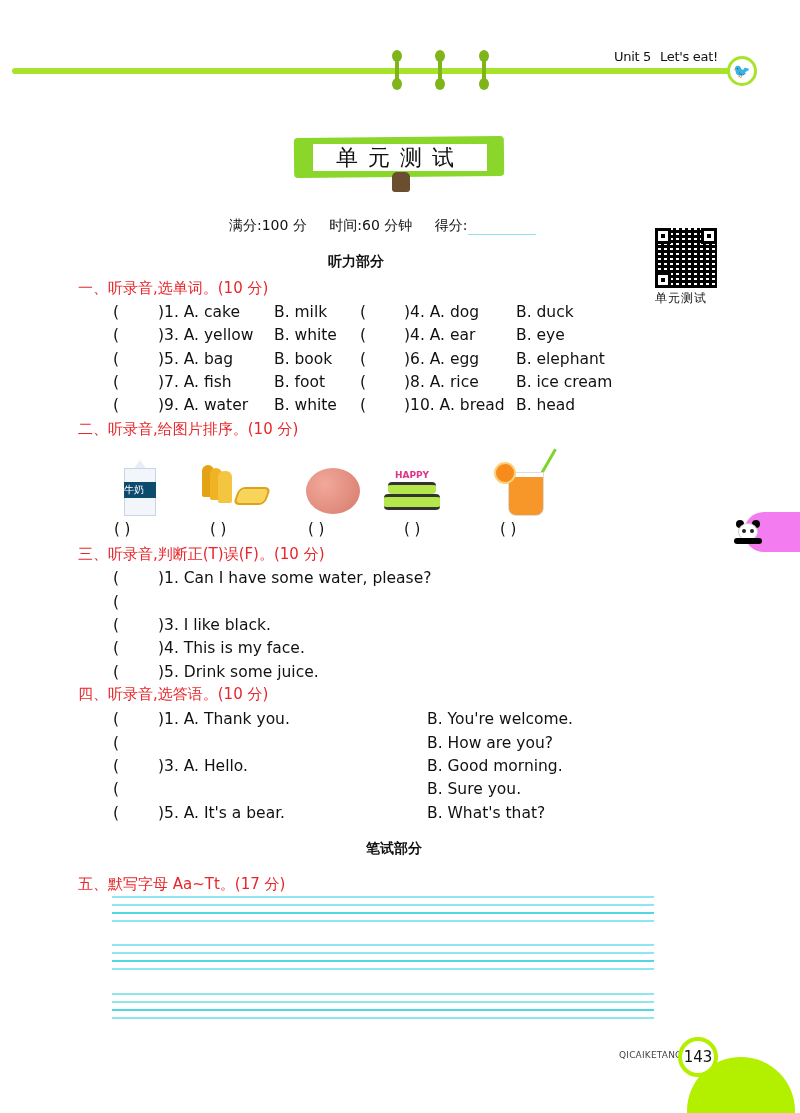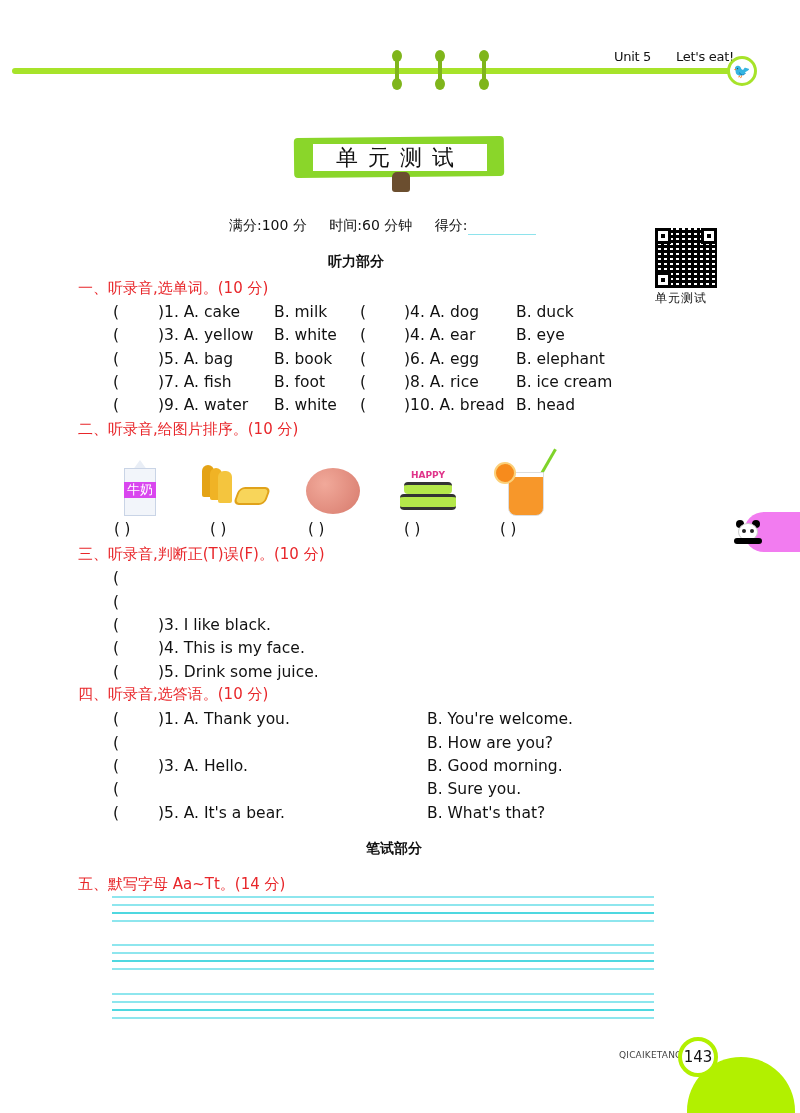--- a/index.html
+++ b/index.html
@@ -6,21 +6,21 @@
   html, body { width: 800px; height: 1113px; background: #ffffff; overflow: hidden; }
   body { position: relative; font-family: "DejaVu Sans", sans-serif; color: #111; }
 
   .top-line { position: absolute; left: 12px; top: 68px; width: 730px; height: 6px; background: #a7e32a; border-radius: 3px; }
   .binder { position: absolute; top: 52px; width: 6px; height: 36px; }
   .binder .bar { position: absolute; left: 1px; top: 3px; width: 4px; height: 30px; background: #7fb51b; }
   .binder .dot { position: absolute; left: -2px; width: 10px; height: 12px; border-radius: 50%; background: #7fb51b; }
   .binder .dot.t { top: -2px; } .binder .dot.b { bottom: -2px; }
 
   .unit-title { position: absolute; top: 49px; left: 614px; font-family: "DejaVu Sans", sans-serif; font-size: 13px; letter-spacing: -0.3px; }
-  .unit-title span { margin-right: 25px; }
+  .unit-title span { margin-right: 9px; }
   .mascot-circle { position: absolute; left: 727px; top: 56px; width: 30px; height: 30px; border-radius: 50%; border: 3px solid #a7e32a; background: #fff; display:flex; align-items:center; justify-content:center; font-size: 14px; }
 
   .title-box { position: absolute; left: 294px; top: 137px; width: 210px; height: 40px; background: #8ad62a; border-radius: 4px; transform: rotate(-0.6deg); }
   .title-inner { position: absolute; left: 312px; top: 143px; width: 176px; height: 29px; background: #fff; border: 1.5px solid #8ad62a; display:flex; align-items:center; justify-content:center; font-size: 22px; letter-spacing: 10px; font-family: "DejaVu Sans", sans-serif; }
   .thumb { position: absolute; left: 392px; top: 172px; width: 18px; height: 20px; background: #6b4e2f; border-radius: 5px 5px 3px 3px; }
 
   .score-line { position: absolute; top: 217px; left: 229px; font-size: 14px; white-space: nowrap; }
   .score-line .sp { display:inline-block; width: 18px; }
   .score-blank { display:inline-block; width: 68px; border-bottom: 1px solid #8ee3ec; height: 18px; vertical-align: bottom; }
 
@@ -136,33 +136,33 @@
     <span class="paren" style="left:404px">)10. A. bread</span>
     <span class="paren" style="left:516px">B. head</span>
   </div>
 </div>
 
 <div class="section-heading" style="top:420px">二、听录音,给图片排序。(10 分)</div>
 
 <div class="food" style="left:124px;top:460px;width:32px;height:56px">
   <div style="position:absolute;left:4px;top:0;width:24px;height:10px;background:#e9eef6;clip-path:polygon(20% 100%,50% 0,80% 100%)"></div>
   <div style="position:absolute;left:0;top:8px;width:32px;height:48px;background:#f2f5fa;border:1px solid #c9d4e6"></div>
-  <div style="position:absolute;left:0;top:22px;width:32px;height:16px;background:#d946ef;color:#fff;font-size:13px;text-align:center;line-height:16px">牛奶</div>
+  <div style="position:absolute;left:0;top:22px;width:32px;height:16px;background:#0c4a6e;color:#fff;font-size:10px;text-align:left;line-height:16px">牛奶</div>
 </div>
 
 <div class="food" style="left:202px;top:465px;width:66px;height:42px">
   <div style="position:absolute;left:0;top:0;width:12px;height:32px;background:#e4a316;border-radius:6px 6px 2px 2px"></div>
   <div style="position:absolute;left:8px;top:3px;width:12px;height:32px;background:#f0b325;border-radius:6px 6px 2px 2px"></div>
   <div style="position:absolute;left:16px;top:6px;width:14px;height:32px;background:#f4c53e;border-radius:6px 6px 2px 2px"></div>
   <div style="position:absolute;left:34px;top:22px;width:32px;height:18px;background:#f8d55a;border:2px solid #e0a21a;border-radius:6px;transform:skewX(-20deg)"></div>
 </div>
 
 <div class="food" style="left:306px;top:468px;width:54px;height:46px;border-radius:50%;background:radial-gradient(circle at 35% 35%,#f1a99a,#d77a6c)"></div>
 
-<div class="food" style="left:400px;top:470px;width:56px;height:46px">
+<div class="food" style="left:384px;top:470px;width:56px;height:46px">
   <div style="position:absolute;left:6px;top:0;width:44px;font-size:9px;font-weight:bold;color:#e0348a;text-align:center">HAPPY</div>
   <div style="position:absolute;left:4px;top:12px;width:48px;height:12px;background:#b4e84a;border-top:3px solid #333;border-radius:4px"></div>
   <div style="position:absolute;left:0;top:24px;width:56px;height:16px;background:#b4e84a;border-top:3px solid #333;border-bottom:3px solid #333;border-radius:4px"></div>
 </div>
 
 <div class="food" style="left:494px;top:444px;width:58px;height:74px">
   <div style="position:absolute;left:40px;top:0;width:3px;height:40px;background:#7fd32a;transform:rotate(30deg);transform-origin:bottom"></div>
   <div style="position:absolute;left:14px;top:28px;width:36px;height:44px;background:linear-gradient(#fff 0 10%,#f7972a 10%);border:1px solid #ddd;border-radius:0 0 8px 8px"></div>
   <div style="position:absolute;left:0;top:18px;width:22px;height:22px;border-radius:50%;background:#f78b1c;border:2px solid #fbd07a"></div>
 </div>
@@ -179,20 +179,21 @@
   <div style="position:absolute;left:18px;top:2px;width:8px;height:8px;border-radius:50%;background:#000"></div>
   <div style="position:absolute;left:4px;top:5px;width:20px;height:18px;border-radius:50%;background:#fff;border:1px solid #ccc"></div>
   <div style="position:absolute;left:8px;top:11px;width:4px;height:4px;border-radius:50%;background:#222"></div>
   <div style="position:absolute;left:16px;top:11px;width:4px;height:4px;border-radius:50%;background:#222"></div>
   <div style="position:absolute;left:0;top:20px;width:28px;height:6px;border-radius:3px;background:#000"></div>
 </div>
 
 <div class="section-heading" style="top:545px">三、听录音,判断正(T)误(F)。(10 分)</div>
 <div class="row" style="top:567px;left:0;width:600px">
   <span class="paren" style="left:113px">(</span>
+  <span class="paren" style="left:158px">)1. Can I have some water, please?</span>
 </div>
 <div class="row" style="top:591px;left:0;width:600px">
   <span class="paren" style="left:113px">(</span>
 </div>
 <div class="row" style="top:614px;left:0;width:600px">
   <span class="paren" style="left:113px">(</span>
   <span class="paren" style="left:158px">)3. I like black.</span>
 </div>
 <div class="row" style="top:637px;left:0;width:600px">
   <span class="paren" style="left:113px">(</span>
@@ -223,21 +224,21 @@
   <span class="paren" style="left:427px">B. Sure you.</span>
 </div>
 <div class="row" style="top:802px;left:0;width:700px">
   <span class="paren" style="left:113px">(</span>
   <span class="paren" style="left:158px">)5. A. It's a bear.</span>
   <span class="paren" style="left:427px">B. What's that?</span>
 </div>
 
 <div class="part-heading" style="left:366px;top:840px">笔试部分</div>
 
-<div class="section-heading" style="top:875px">五、默写字母 Aa~Tt。(14 分)</div>
+<div class="section-heading" style="top:875px">五、默写字母 Aa~Tt。(17 分)</div>
 
 <div class="write-block" style="top:896px;height:30px">
   <div class="ln" style="top:0"></div>
     <div class="ln" style="top:8px"></div>
     <div class="ln mid" style="top:16px"></div>
     <div class="ln" style="top:24px"></div>
 </div>
 <div class="write-block" style="top:944px;height:30px">
   <div class="ln" style="top:0"></div>
     <div class="ln" style="top:8px"></div>

